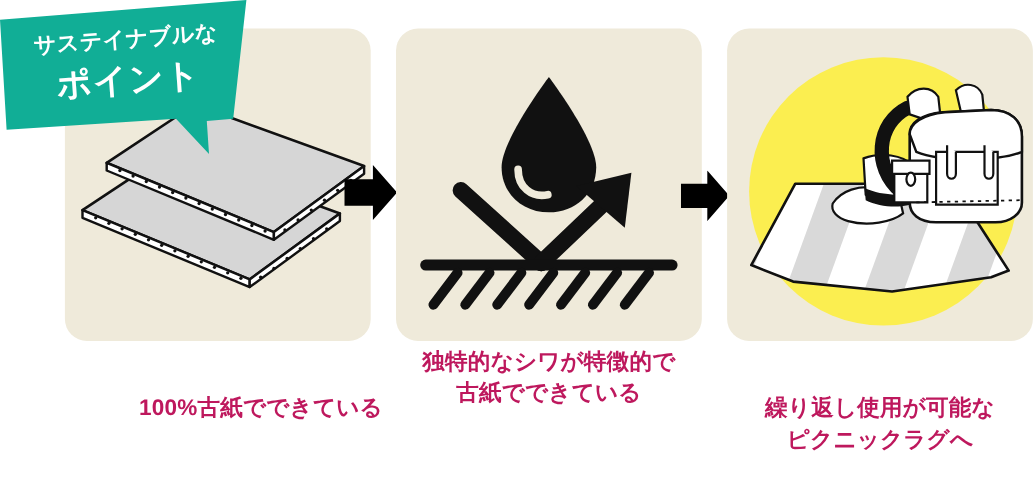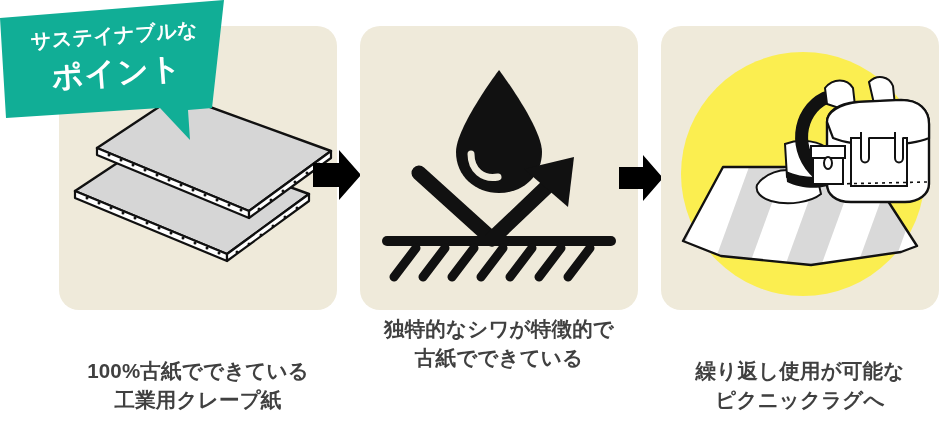--- a/index.html
+++ b/index.html
@@ -99,27 +99,27 @@
     font-weight: bold;
     letter-spacing: 1px;
     white-space: nowrap;
   }
 
   
   .caption {
     position: absolute;
     width: 300px;
     text-align: center;
-    color: #404040;
+    color: #be185d;
     font-size: 20.5px;
     font-weight: bold;
     line-height: 1.42;
     letter-spacing: 0.2px;
   }
-  #caption-1 { left: 48px;  top: 356px; }
+  #caption-1 { left: 48px;  top: 356px; text-align: right; }
   #caption-2 { left: 349px; top: 314px; }
   #caption-3 { left: 650px; top: 356px; }
   .caption .cl { display: block; white-space: nowrap; }
 </style>
 </head>
 <body>
 
 <div class="stage">
 
   <div class="panel" id="panel-1">
@@ -276,21 +276,20 @@
       <polygon points="0,18 224,0 212,108 188,110 190,140 160,108 6,118" fill="#11AE96"></polygon>
     </svg>
     <div class="badge-text-wrap">
       <div class="badge-line1">サステイナブルな</div>
       <div class="badge-line2">ポイント</div>
     </div>
   </div>
 
   <div class="caption" id="caption-1">
     <span class="cl">100%古紙でできている</span>
-    <span class="cl">工業用クレープ紙</span>
   </div>
 
   <div class="caption" id="caption-2">
     <span class="cl">独特的なシワが特徴的で</span>
     <span class="cl">古紙でできている</span>
   </div>
 
   <div class="caption" id="caption-3">
     <span class="cl">繰り返し使用が可能な</span>
     <span class="cl">ピクニックラグへ</span>

